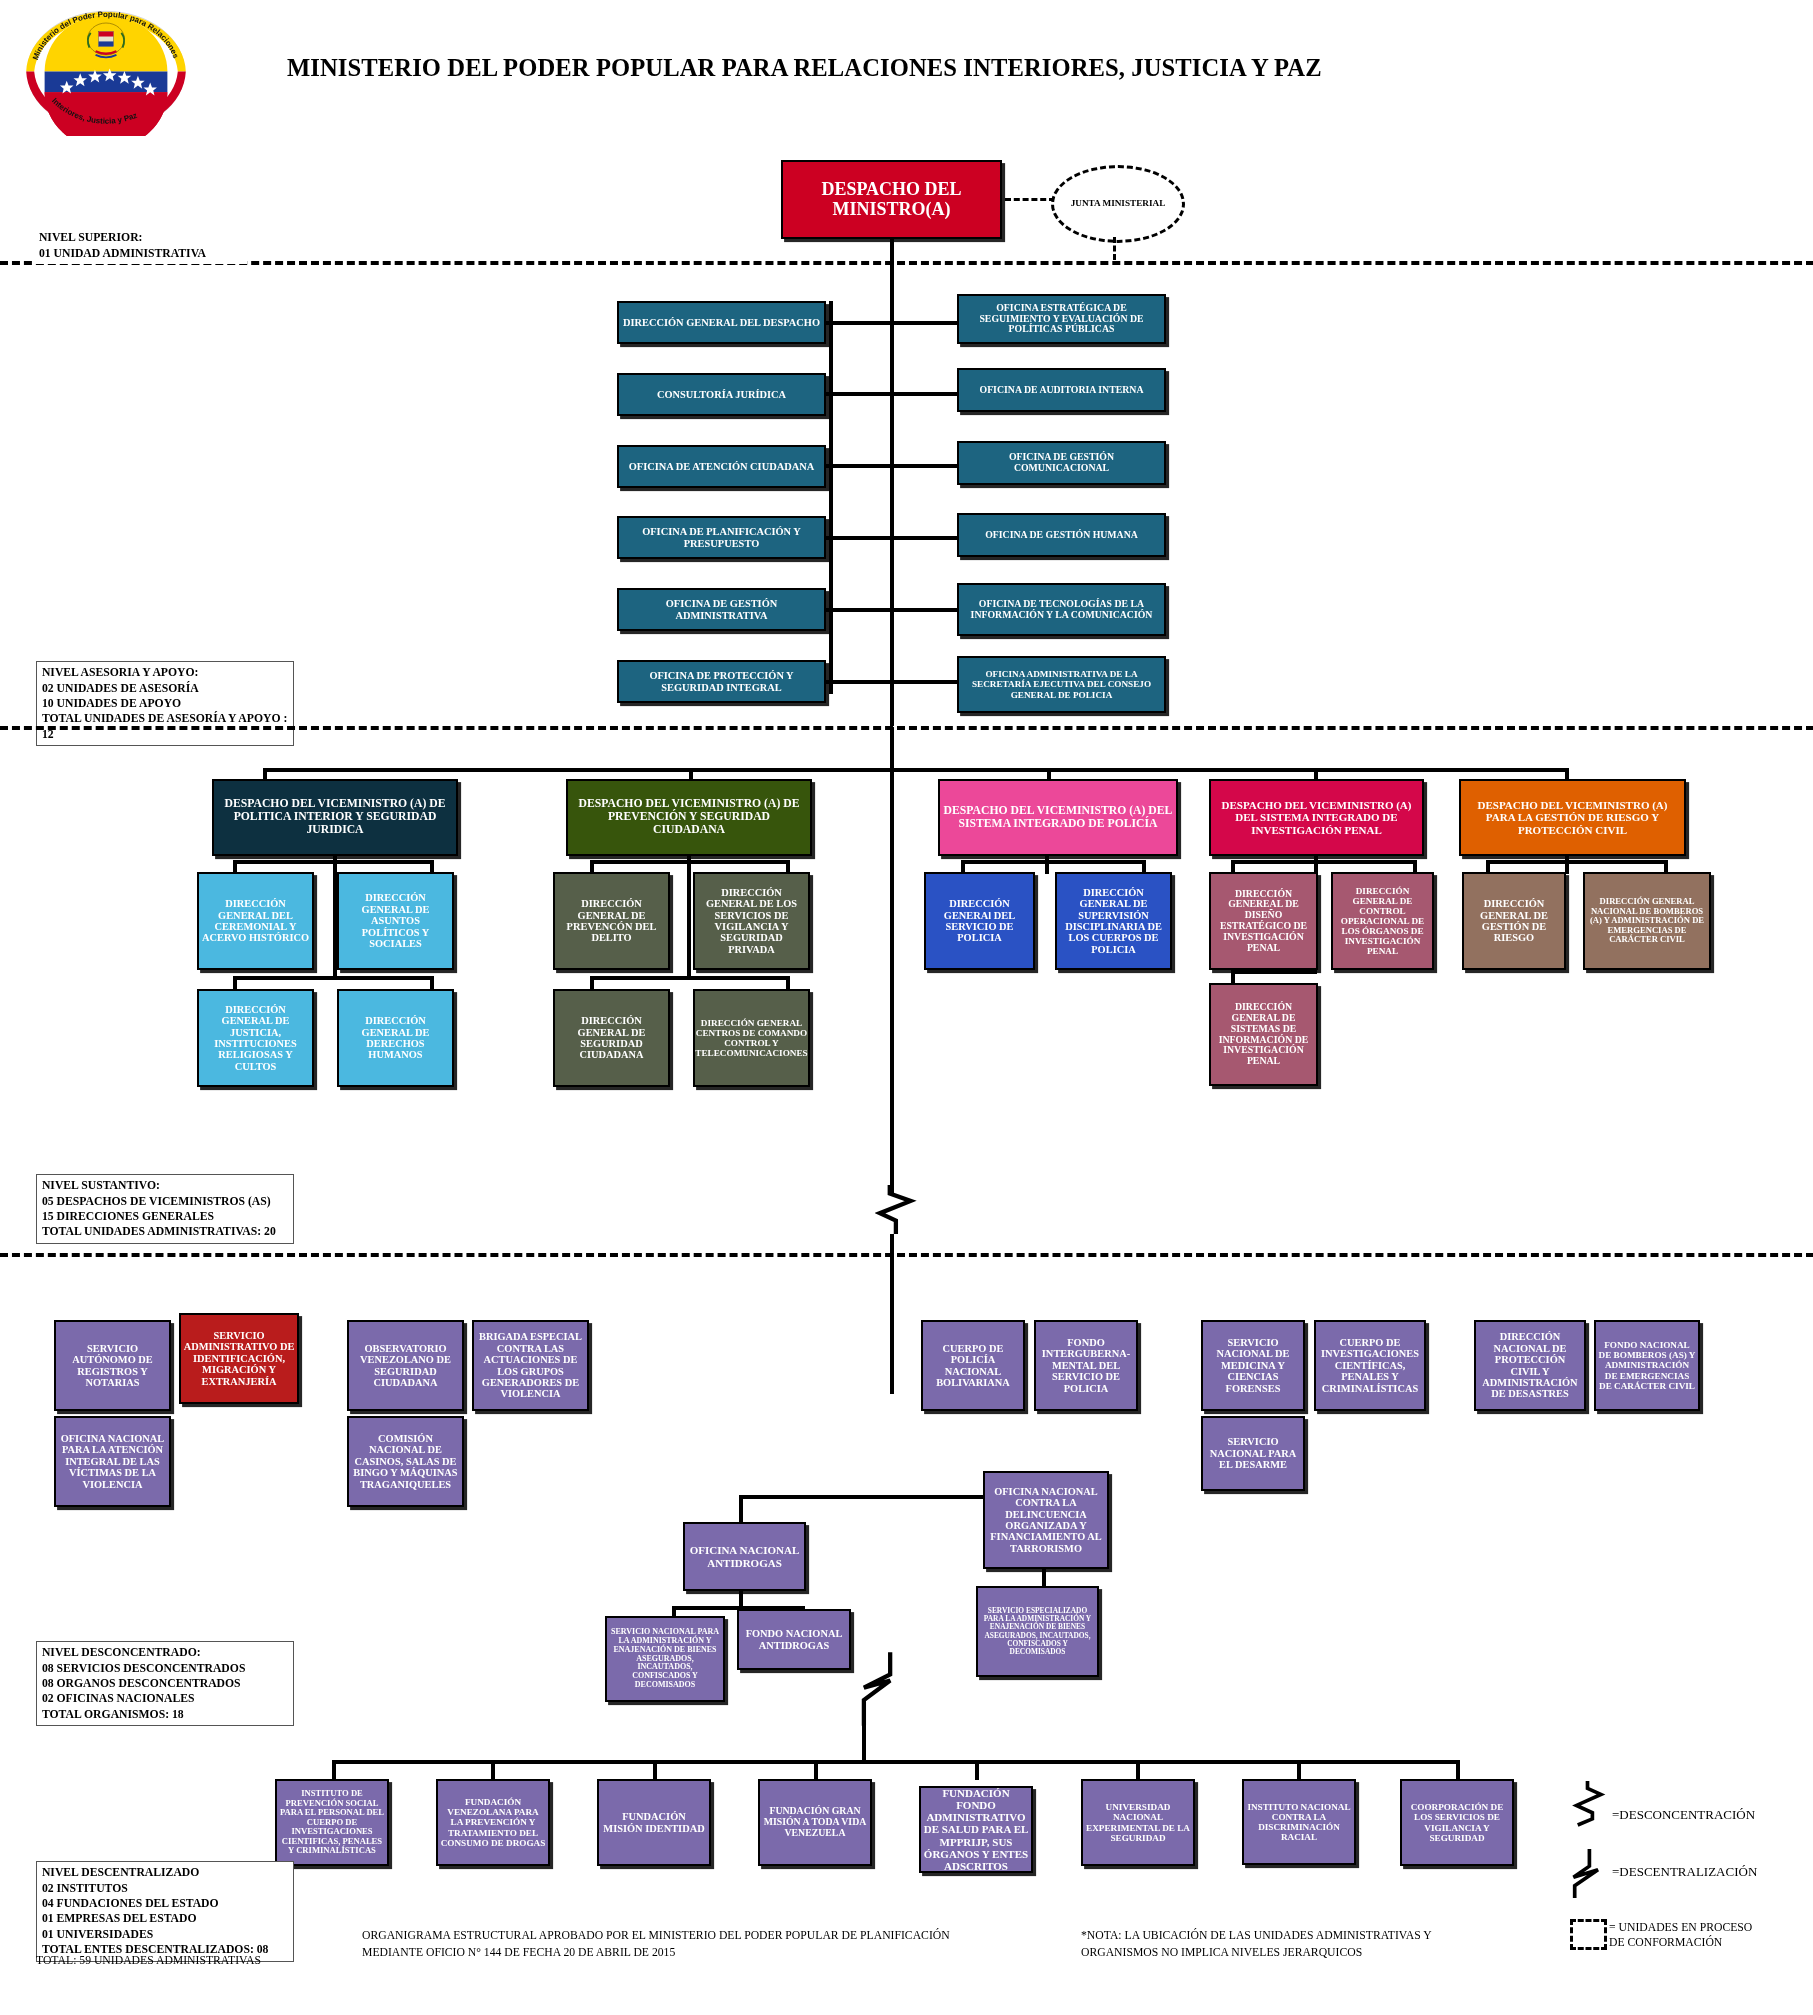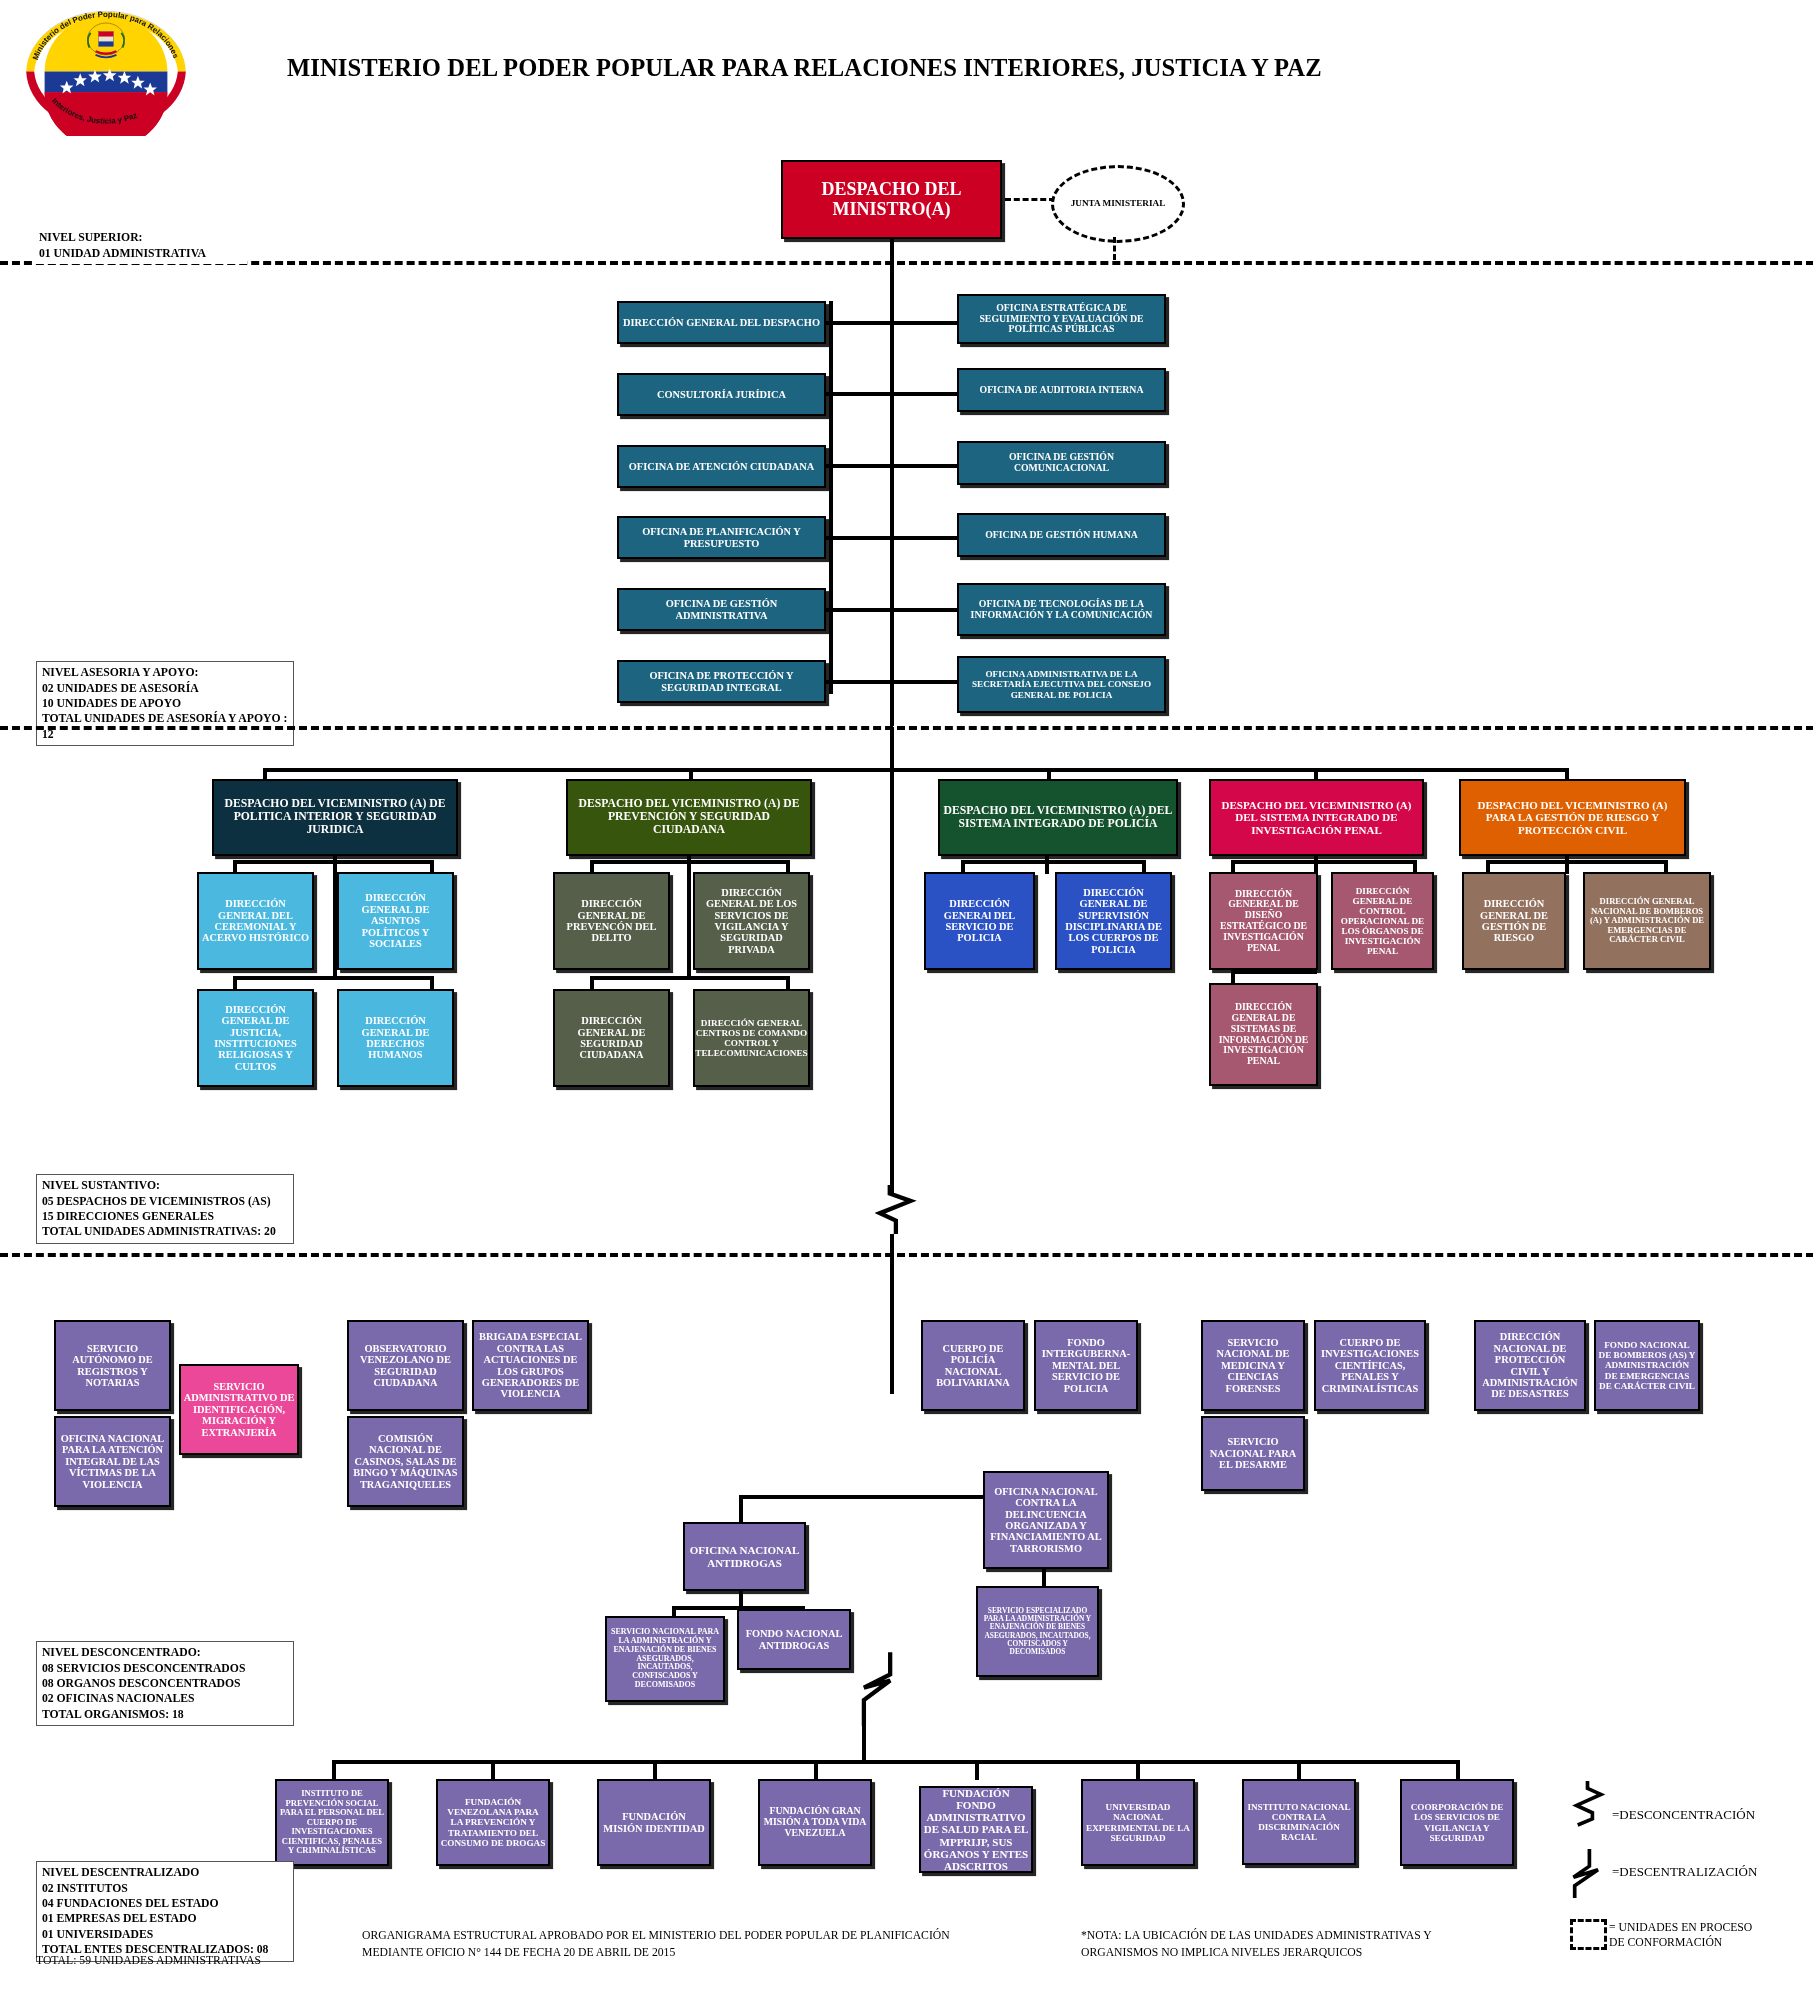--- a/index.html
+++ b/index.html
@@ -202,21 +202,21 @@
 <div class="ln lnh" style="left:590px;top:976px;width:200px;"></div>
 <div class="ln lnv" style="left:590px;top:976px;height:13.5px;"></div>
 <div class="ln lnv" style="left:786px;top:976px;height:13.5px;"></div>
 <div class="node" style="left:553px;top:989px;width:117px;height:98px;background:#565f4a;font-size:10.4px;">
   <span>DIRECCIÓN GENERAL DE SEGURIDAD CIUDADANA</span>
   </div>
 <div class="node" style="left:693px;top:989px;width:117px;height:98px;background:#565f4a;font-size:9.2px;">
   <span>DIRECCIÓN GENERAL CENTROS DE COMANDO CONTROL Y TELECOMUNICACIONES</span>
   </div>
 
-<div class="node" style="left:938px;top:779px;width:240px;height:77px;background:#14532d;font-size:11.7px;">
+<div class="node" style="left:938px;top:779px;width:240px;height:77px;background:#ec4899;font-size:11.7px;">
   <span>DESPACHO DEL VICEMINISTRO (A) DEL SISTEMA INTEGRADO DE POLICÍA</span>
   </div>
 <div class="ln lnv" style="left:1045px;top:856px;height:18.4px;"></div>
 <div class="ln lnh" style="left:961px;top:860px;width:184px;"></div>
 <div class="ln lnv" style="left:961px;top:860px;height:13.5px;"></div>
 <div class="ln lnv" style="left:1142px;top:860px;height:13.5px;"></div>
 <div class="node" style="left:924px;top:872px;width:111px;height:98px;background:#2a52c4;font-size:10.4px;">
   <span>DIRECCIÓN GENERAl DEL SERVICIO DE POLICIA</span>
   </div>
 <div class="node" style="left:1055px;top:872px;width:117px;height:98px;background:#2a52c4;font-size:10.4px;">
@@ -265,21 +265,21 @@
 <svg class="abs" style="left:875px;top:1185px;" width="43" height="49" viewBox="0 0 70 80">
   <polyline points="24,0 24,14 58,26 8,46 34,58 34,80" fill="none" stroke="#000" stroke-width="7"></polyline>
 </svg>
 <div class="ln lnv" style="left:890px;top:1234px;height:160px;"></div>
 
 <div class="dashline" style="top:1253px;"></div>
 
 <div class="node" style="left:54px;top:1320px;width:117px;height:91px;background:#7b6aab;font-size:10.4px;">
   <span>SERVICIO AUTÓNOMO DE REGISTROS Y NOTARIAS</span>
   </div>
-<div class="node" style="left:179px;top:1364px;width:120px;height:91px;background:#ec4899;font-size:10.4px;">
+<div class="node" style="left:179px;top:1313px;width:120px;height:91px;background:#b91c1c;font-size:10.4px;">
   <span>SERVICIO ADMINISTRATIVO DE IDENTIFICACIÓN, MIGRACIÓN Y EXTRANJERÍA</span>
   </div>
 <div class="node" style="left:54px;top:1416px;width:117px;height:91px;background:#7b6aab;font-size:10.4px;">
   <span>OFICINA NACIONAL PARA LA ATENCIÓN INTEGRAL DE LAS VÍCTIMAS DE LA VIOLENCIA</span>
   </div>
 <div class="node" style="left:347px;top:1320px;width:117px;height:91px;background:#7b6aab;font-size:10.4px;">
   <span>OBSERVATORIO VENEZOLANO DE SEGURIDAD CIUDADANA</span>
   </div>
 <div class="node" style="left:472px;top:1320px;width:117px;height:91px;background:#7b6aab;font-size:10.4px;">
   <span>BRIGADA ESPECIAL CONTRA LAS ACTUACIONES DE LOS GRUPOS GENERADORES DE VIOLENCIA</span>

